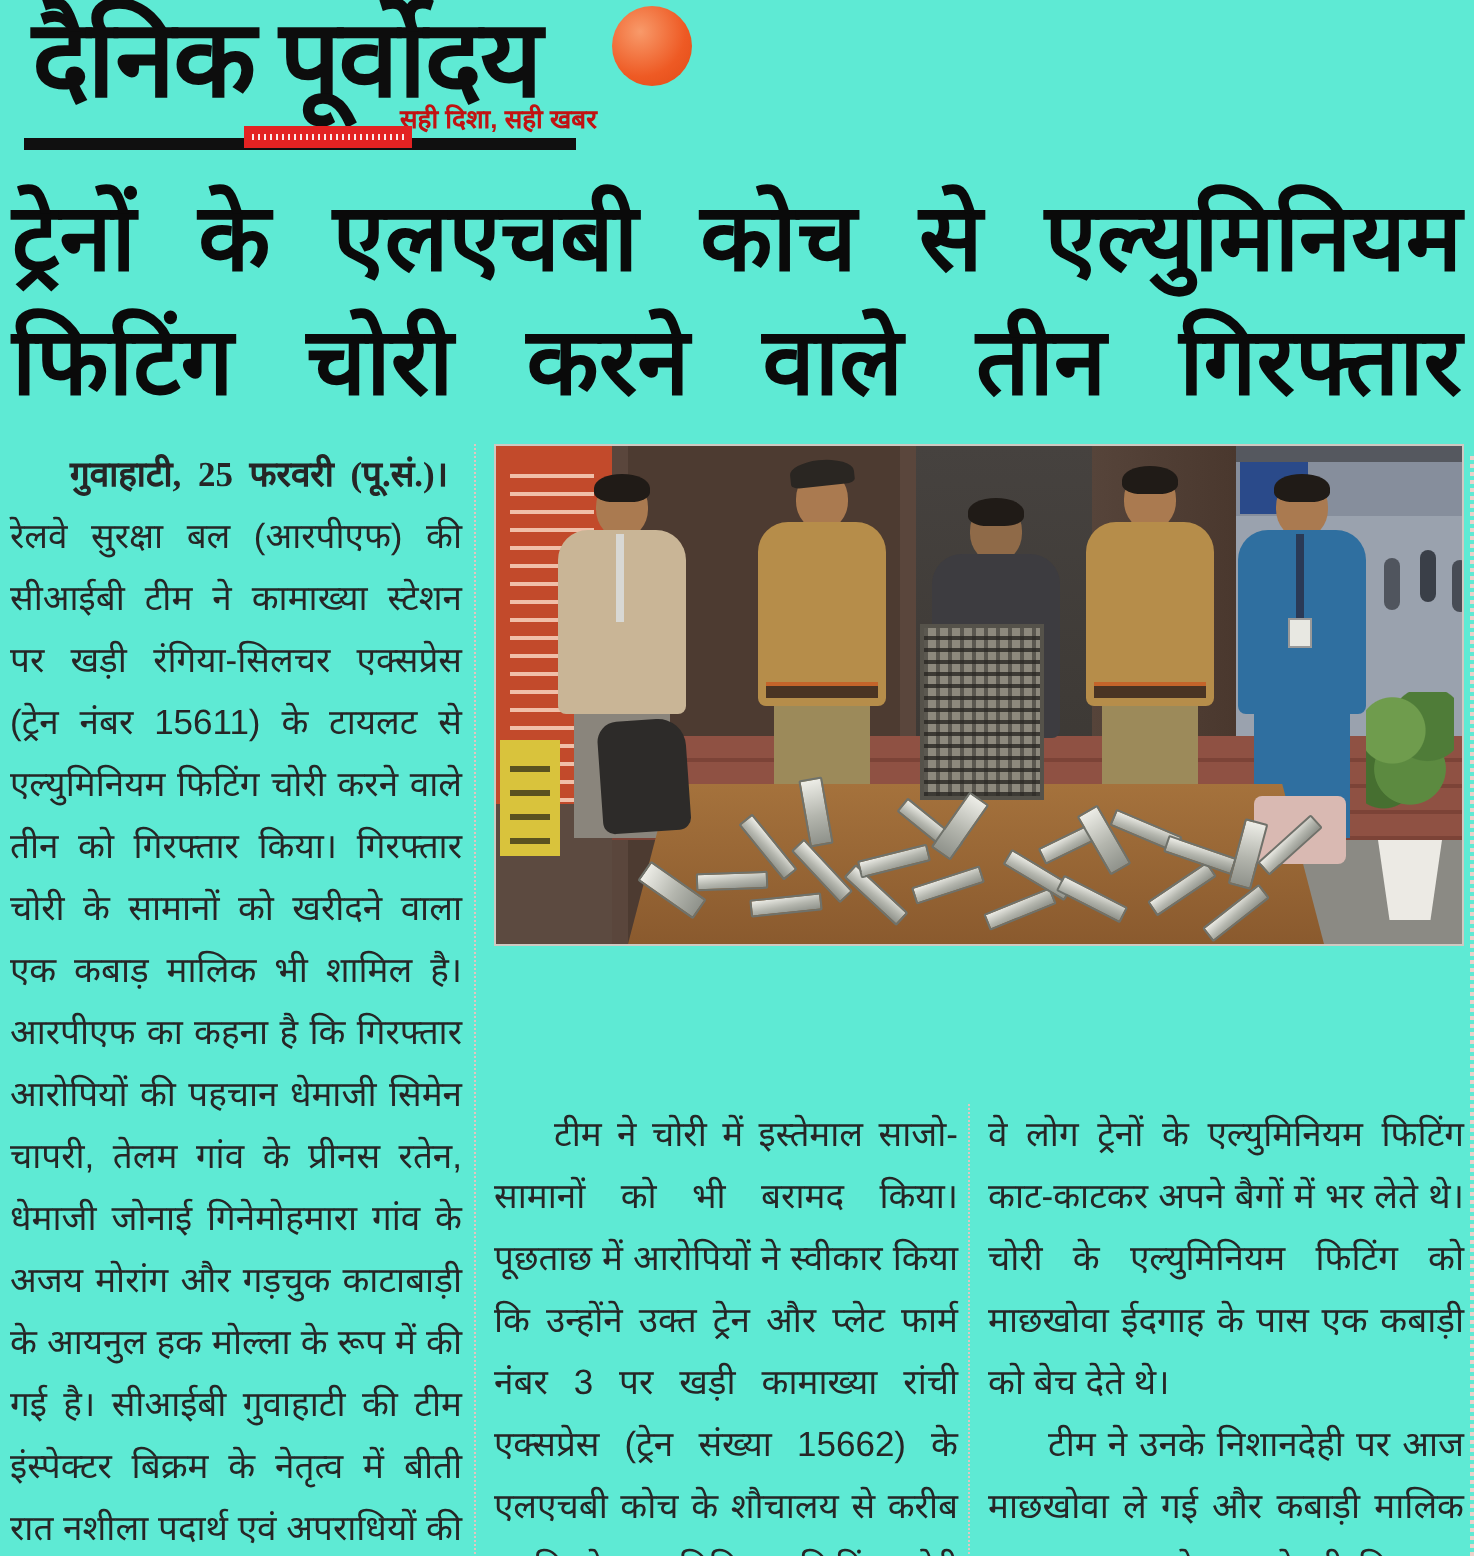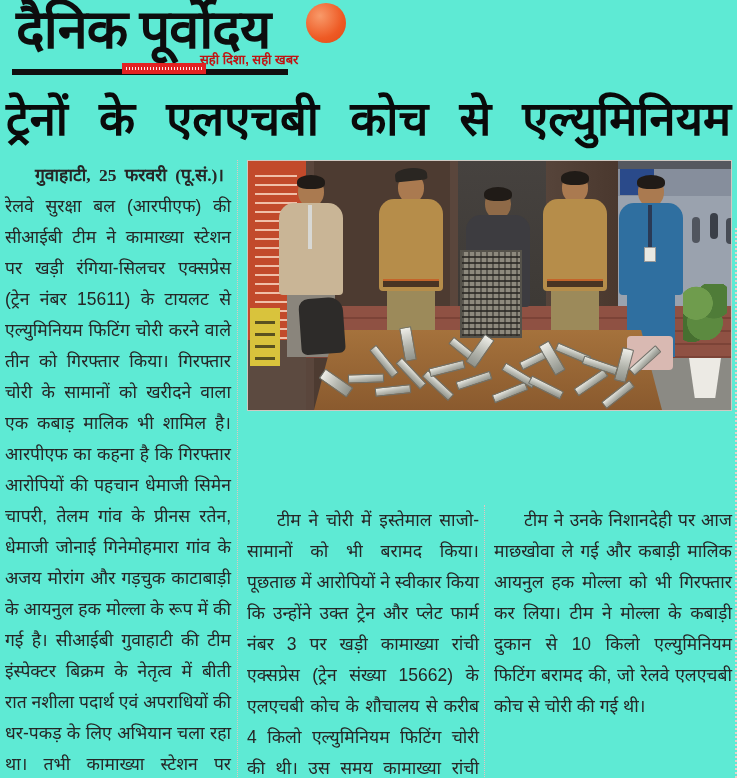--- a/index.html
+++ b/index.html
@@ -98,20 +98,21 @@
   <div class="masthead">
     <div class="logo-circle"></div>
     <div class="logo">दैनिक पूर्वोदय</div>
     <div class="tagline">सही दिशा, सही खबर</div>
     <div class="mast-rule"></div>
     <div class="mast-ribbon"></div>
   </div>
 
   <div class="headline">
     <div class="hl-line">ट्रेनों के एलएचबी कोच से एल्युमिनियम</div>
+    <div class="hl-line">फिटिंग चोरी करने वाले तीन गिरफ्तार</div>
   </div>
 
   <div class="article-body">
 
     <div class="newscol col1">
       <p class="indent">
         <span class="dateline">गुवाहाटी, 25 फरवरी (पू.सं.)।</span><span>रेलवे सुरक्षा बल (आरपीएफ) की सीआईबी टीम ने कामाख्या स्टेशन पर खड़ी रंगिया-सिलचर एक्सप्रेस (ट्रेन नंबर 15611) के टायलट से एल्युमिनियम फिटिंग चोरी करने वाले तीन को गिरफ्तार किया। गिरफ्तार चोरी के सामानों को खरीदने वाला एक कबाड़ मालिक भी शामिल है। आरपीएफ का कहना है कि गिरफ्तार आरोपियों की पहचान धेमाजी सिमेन चापरी, तेलम गांव के प्रीनस रतेन, धेमाजी जोनाई गिनेमोहमारा गांव के अजय मोरांग और गड़चुक काटाबाड़ी के आयनुल हक मोल्ला के रूप में की गई है। सीआईबी गुवाहाटी की टीम इंस्पेक्टर बिक्रम के नेतृत्व में बीती रात नशीला पदार्थ एवं अपराधियों की धर-पकड़ के लिए अभियान चला रहा था। तभी कामाख्या स्टेशन पर रंगिया-सिलचर एक्सप्रेस से उतरकर प्लेटफार्म 4 की ओर जा रहे दो संदिग्धों रोका गया। तलाशी के दौरान उनके बैग से 29 कटे हुए एल्युमिनियम मोल्डिंग के टुकड़े</span>
       </p>
     </div>
 
@@ -210,17 +211,18 @@
           <div class="pot"></div>
         </div>
       </div>
     </div>
 
     <div class="newscol col2">
       <p class="indent">टीम ने चोरी में इस्तेमाल साजो-सामानों को भी बरामद किया। पूछताछ में आरोपियों ने स्वीकार किया कि उन्होंने उक्त ट्रेन और प्लेट फार्म नंबर 3 पर खड़ी कामाख्या रांची एक्सप्रेस (ट्रेन संख्या 15662) के एलएचबी कोच के शौचालय से करीब 4 किलो एल्युमिनियम फिटिंग चोरी की थी। उस समय कामाख्या रांची एक्सप्रेस ट्रेन खाली खड़ी थी। उन्होंने बताया, अक्सर</p>
     </div>
 
     <div class="newscol col3">
+      <p>वे लोग ट्रेनों के एल्युमिनियम फिटिंग काट-काटकर अपने बैगों में भर लेते थे। चोरी के एल्युमिनियम फिटिंग को माछखोवा ईदगाह के पास एक कबाड़ी को बेच देते थे।</p>
       <p class="indent">टीम ने उनके निशानदेही पर आज माछखोवा ले गई और कबाड़ी मालिक आयनुल हक मोल्ला को भी गिरफ्तार कर लिया। टीम ने मोल्ला के कबाड़ी दुकान से 10 किलो एल्युमिनियम फिटिंग बरामद की, जो रेलवे एलएचबी कोच से चोरी की गई थी।</p>
     </div>
 
   </div>
 </div>
 
 </body></html>

